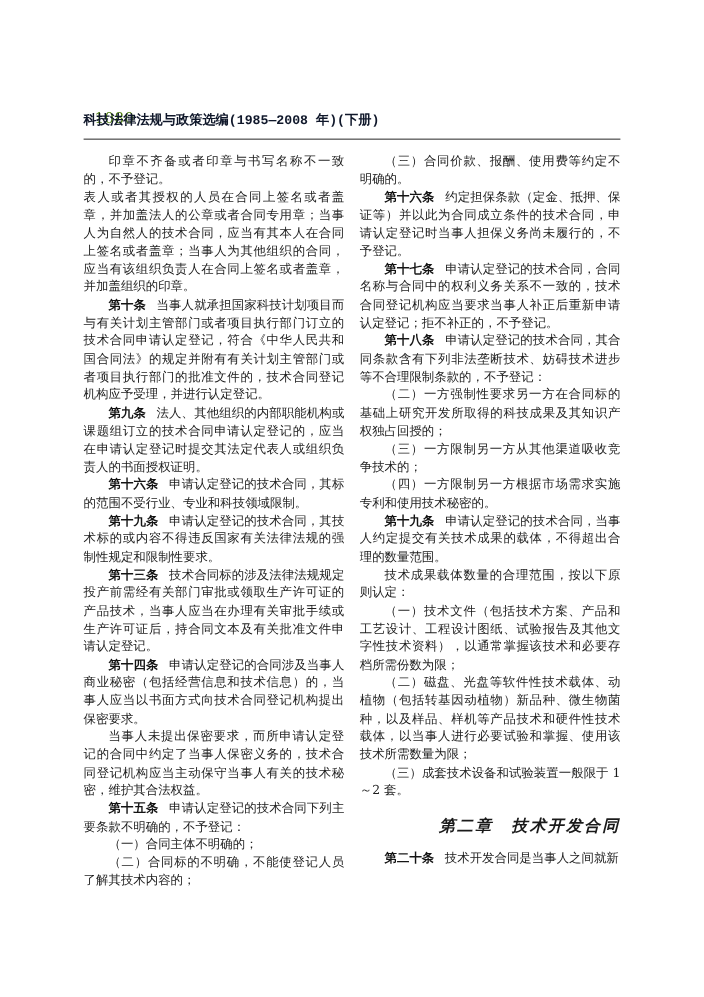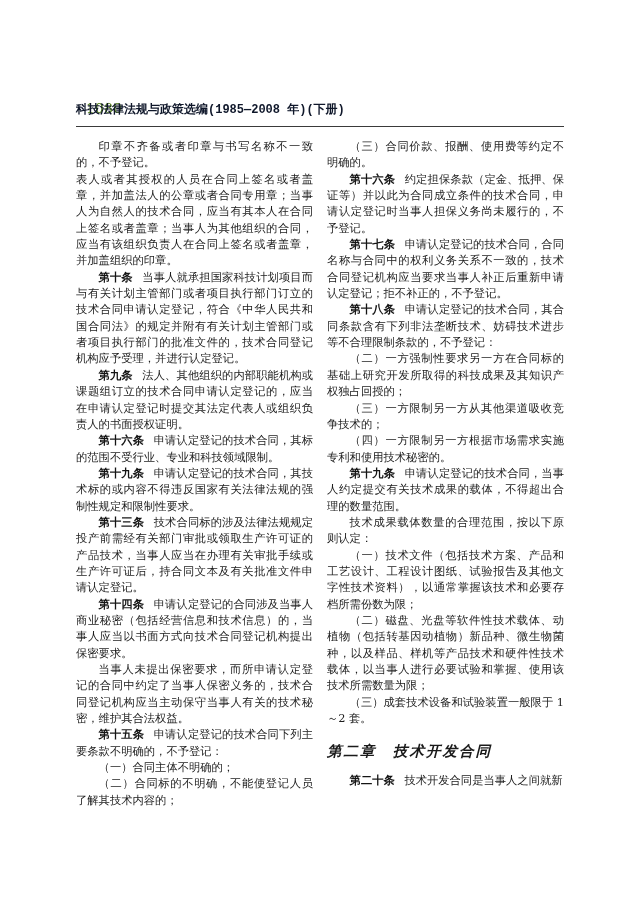--- a/index.html
+++ b/index.html
@@ -63,21 +63,21 @@
   .para.indent, .para.article { text-indent: 2em; }
   .para.continued { text-indent: 0; }
   .article-label {
     font-weight: bold;
     font-family: "DejaVu Sans", "Liberation Sans", sans-serif;
     margin-right: 0.85em;
     color: #141414;
   }
   .para.chapter {
     text-indent: 0;
-    text-align: left;
+    text-align: right;
     font-size: 14.5px;
     font-weight: bold;
     font-style: italic;
     letter-spacing: 2px;
     word-break: keep-all;
     margin: 16px 0 13px 0;
     color: #1a1a1a;
   }
 </style>
 </head>

